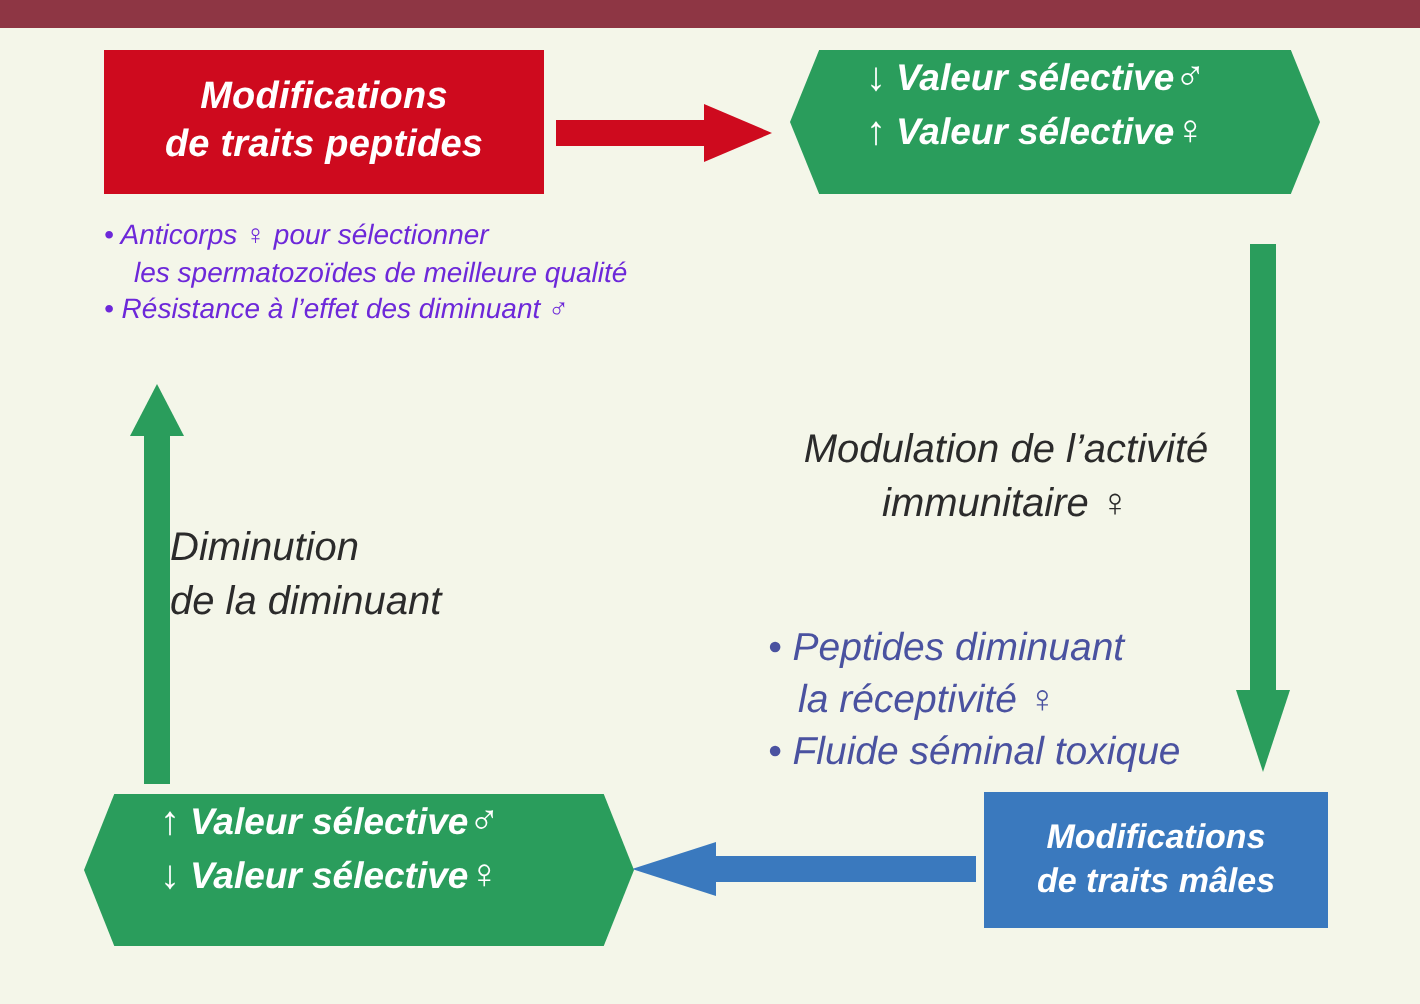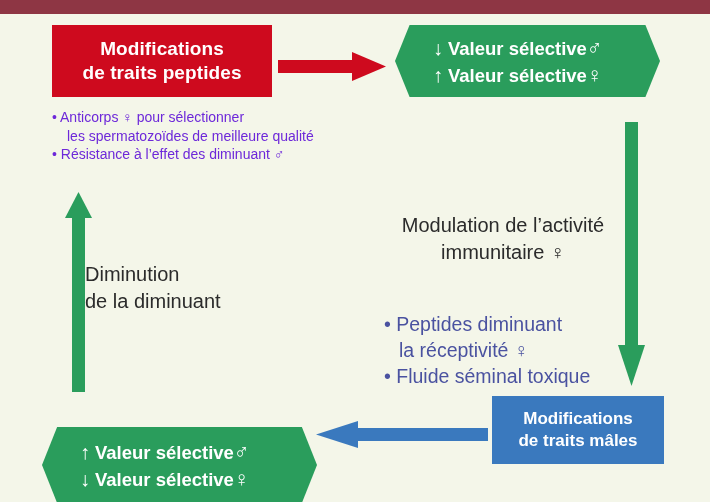--- a/index.html
+++ b/index.html
@@ -7,20 +7,21 @@
     padding: 0;
     background: #f4f6e9;
   }
   #canvas {
     position: relative;
     width: 710px;
     height: 502px;
     background: #f4f6e9;
     font-family: "Liberation Sans", sans-serif;
     overflow: hidden;
+    font-style: italic;
   }
   #top-bar {
     position: absolute;
     left: 0; top: 0;
     width: 710px; height: 14px;
     background: #8e3644;
   }
 
   
   #red-box {
@@ -58,36 +59,34 @@
   
   .hexagon {
     position: absolute;
     background: #2a9d5c;
     color: #ffffff;
     font-weight: bold;
     font-size: 18.5px;
     line-height: 1.3;
     display: flex;
     flex-direction: column;
-    justify-content: center;
     -webkit-clip-path: polygon(5.5% 0%, 94.5% 0%, 100% 50%, 94.5% 100%, 5.5% 100%, 0% 50%);
     clip-path: polygon(5.5% 0%, 94.5% 0%, 100% 50%, 94.5% 100%, 5.5% 100%, 0% 50%);
   }
   #hex-top {
     left: 395px; top: 25px;
     width: 265px; height: 72px;
     padding-left: 38px;
     box-sizing: border-box;
   }
   #hex-bottom {
     left: 42px; top: 397px;
     width: 275px; height: 76px;
     padding-left: 38px;
     box-sizing: border-box;
-    margin-top: 30px;
   }
   .hex-line { white-space: nowrap; }
   .arrow-glyph {
     font-weight: normal;
     font-size: 20px;
     padding-right: 5px;
   }
   .sym { font-weight: normal; font-size: 21px; }
 
   

